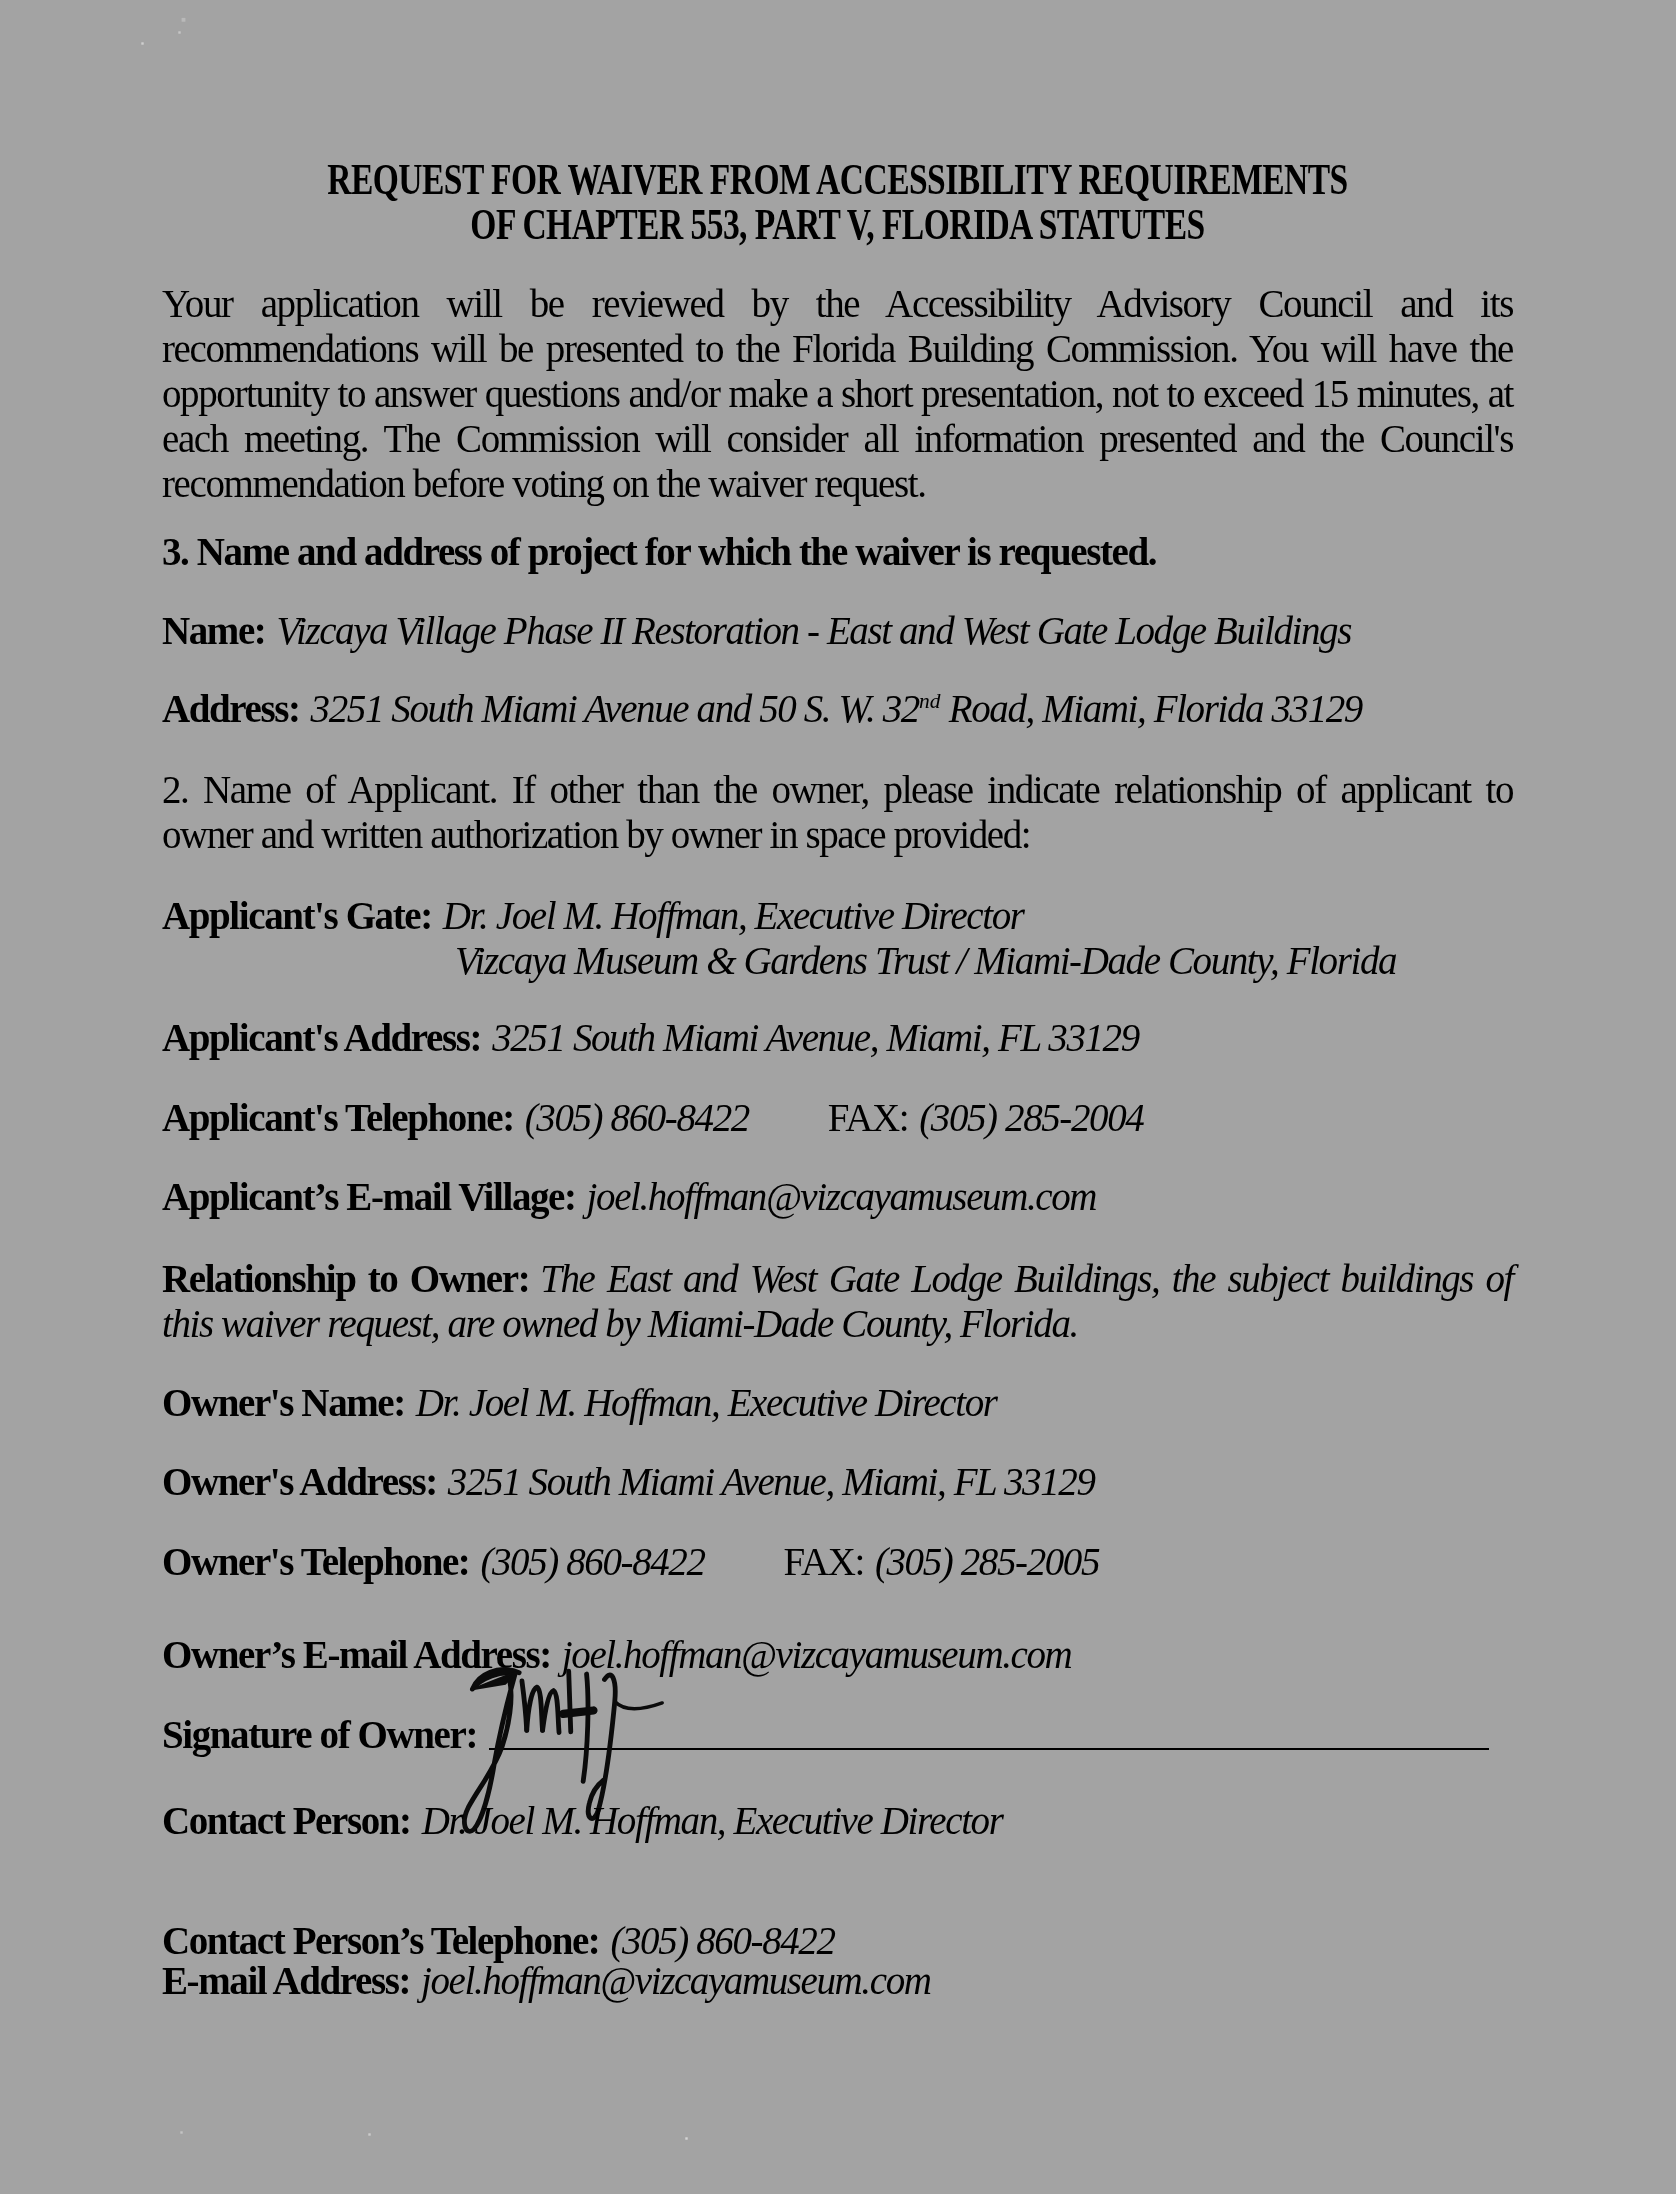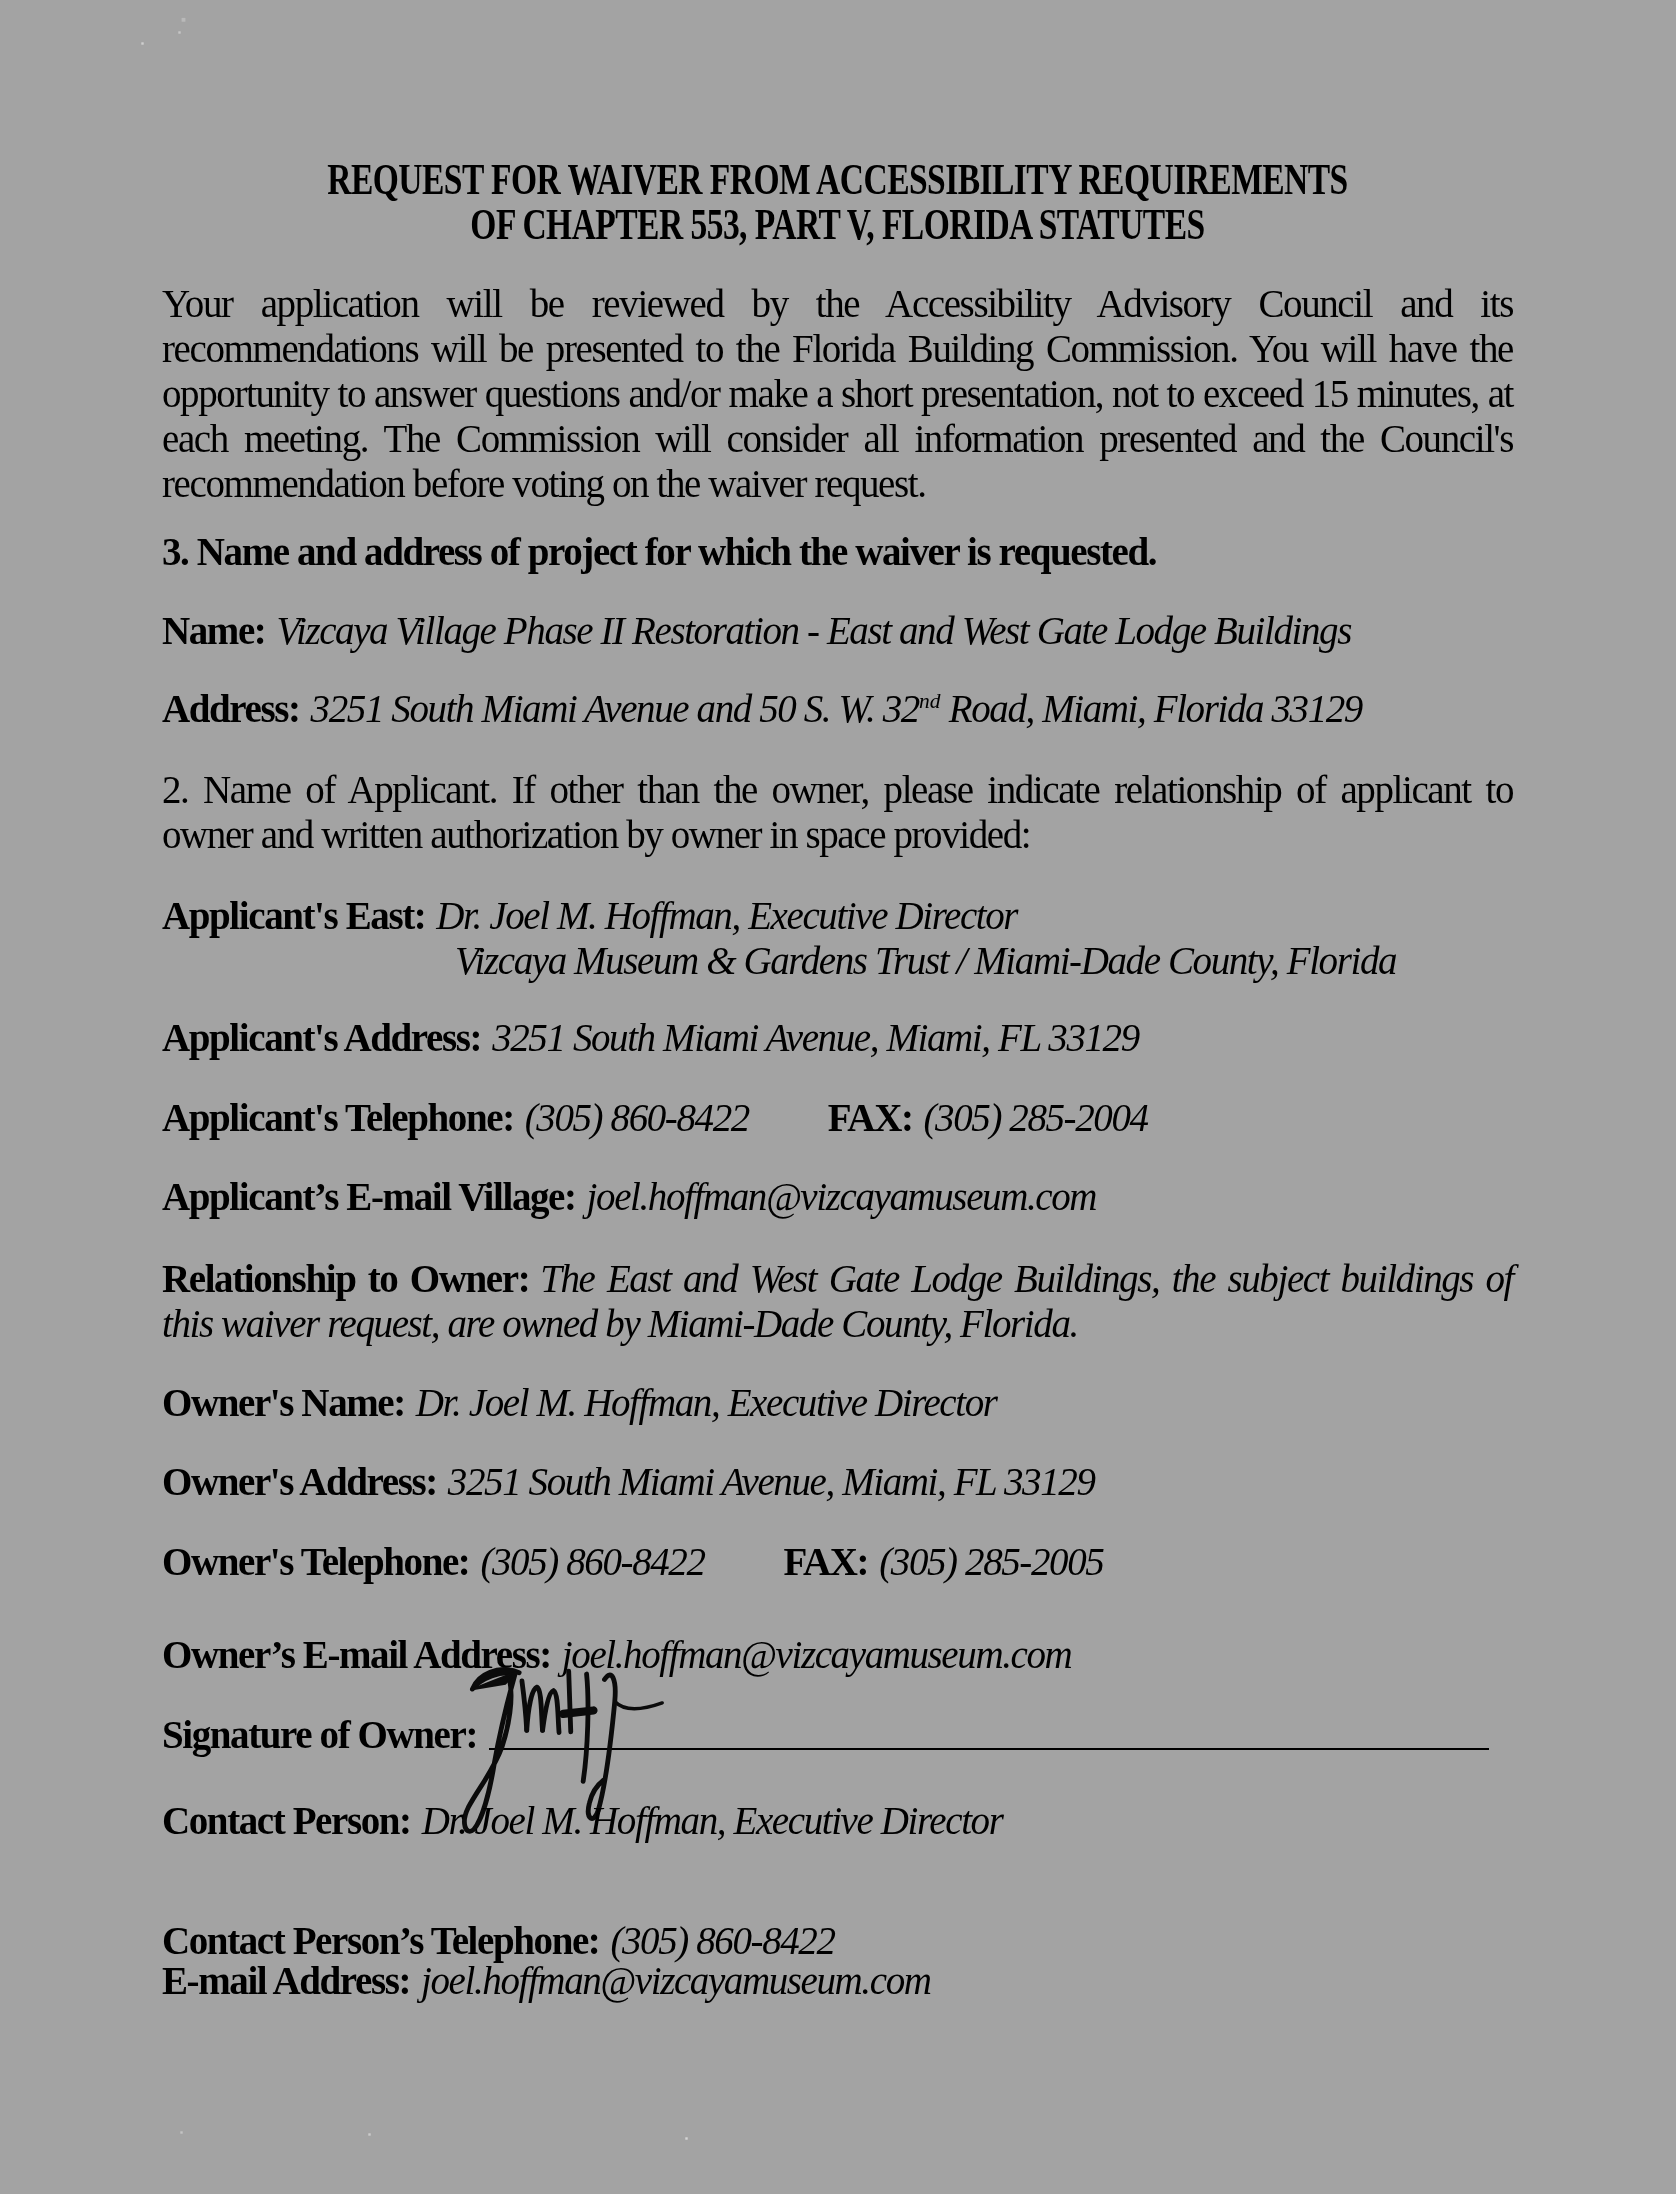--- a/index.html
+++ b/index.html
@@ -42,21 +42,21 @@
   .row-ownaddr{top:1459px;}
   .row-ownphone{top:1539px;}
   .row-ownemail{top:1632px;}
   .row-sig{top:1712px;display:flex;align-items:flex-start;}
   .row-contact{top:1798px;}
   .row-contactphone{top:1877px;margin-top:41px;}
   .row-email{top:1958px;}
   .lbl{font-weight:bold;}
   .val{font-style:italic;margin-left:11px;}
   .val2{font-style:italic;}
-  .fax-lbl{font-weight:bold;margin-left:79px;}
+  .fax-lbl{font-weight:normal;margin-left:79px;}
   .sup{font-size:0.55em;vertical-align:super;letter-spacing:0;}
   .sigline{
     flex:1;
     height:36px;
     border-bottom:2.8px solid #000;
     margin-right:24px;
     margin-left:12.4px;
   }
   .signature-svg{
     position:absolute;
@@ -100,21 +100,21 @@
   </div>
 
   <div class="blk row-addr nowrap">
     <span class="lbl">Address:</span><span class="val"><span>3251 South Miami Avenue and 50 S. W. 32</span><span class="sup">nd</span><span> Road, Miami, Florida 33129</span></span>
   </div>
 
   <div class="blk h-s2 just">2. Name of Applicant. If other than the owner, please indicate relationship of applicant to owner and written authorization by owner in space provided:</div>
 
   <div class="blk row-appname">
     <div class="nowrap">
-      <span class="lbl">Applicant's East:</span><span class="val">Dr. Joel M. Hoffman, Executive Director</span>
+      <span class="lbl">Applicant's Gate:</span><span class="val">Dr. Joel M. Hoffman, Executive Director</span>
     </div>
     <div class="indent2 nowrap">
       <span class="val2">Vizcaya Museum &amp; Gardens Trust / Miami-Dade County, Florida</span>
     </div>
   </div>
 
   <div class="blk row-appaddr nowrap">
     <span class="lbl">Applicant's Address:</span><span class="val">3251 South Miami Avenue, Miami, FL 33129</span>
   </div>
 

